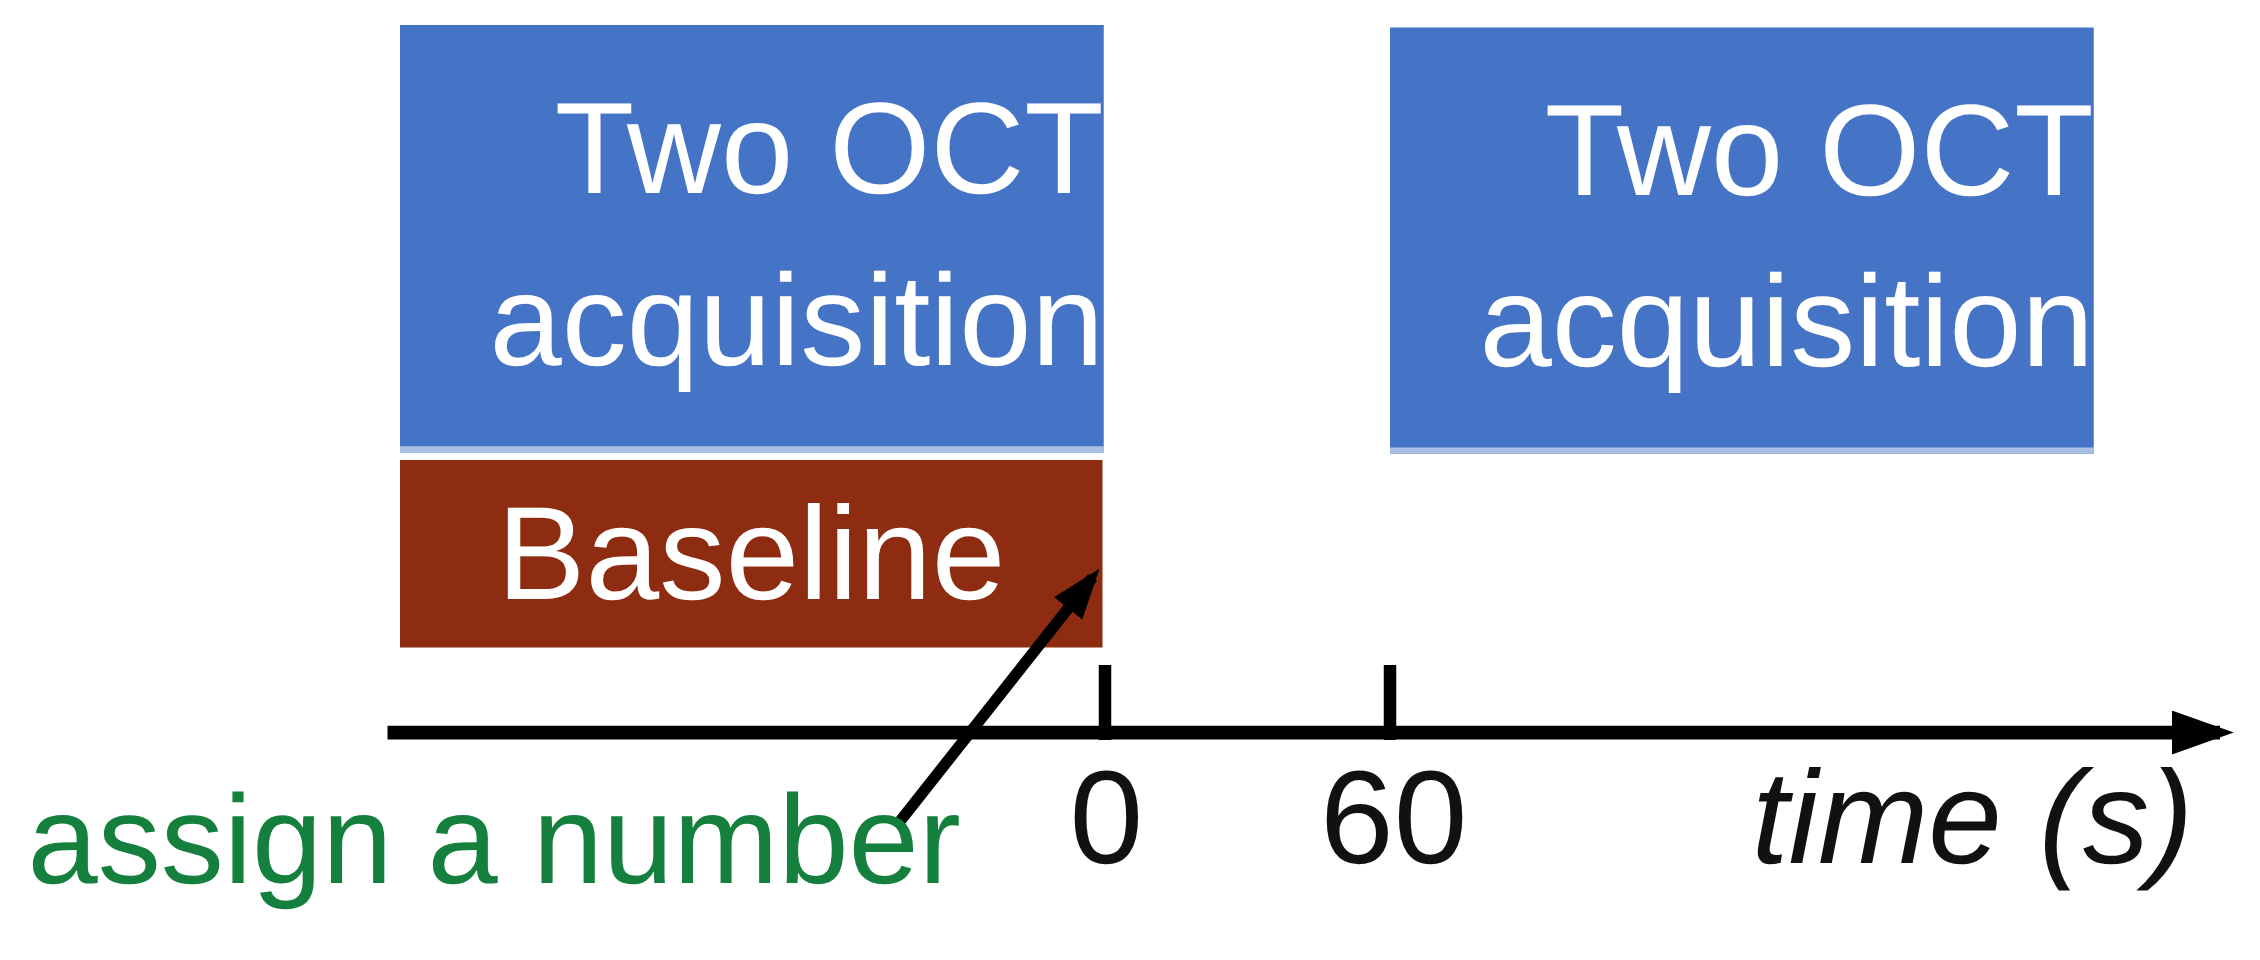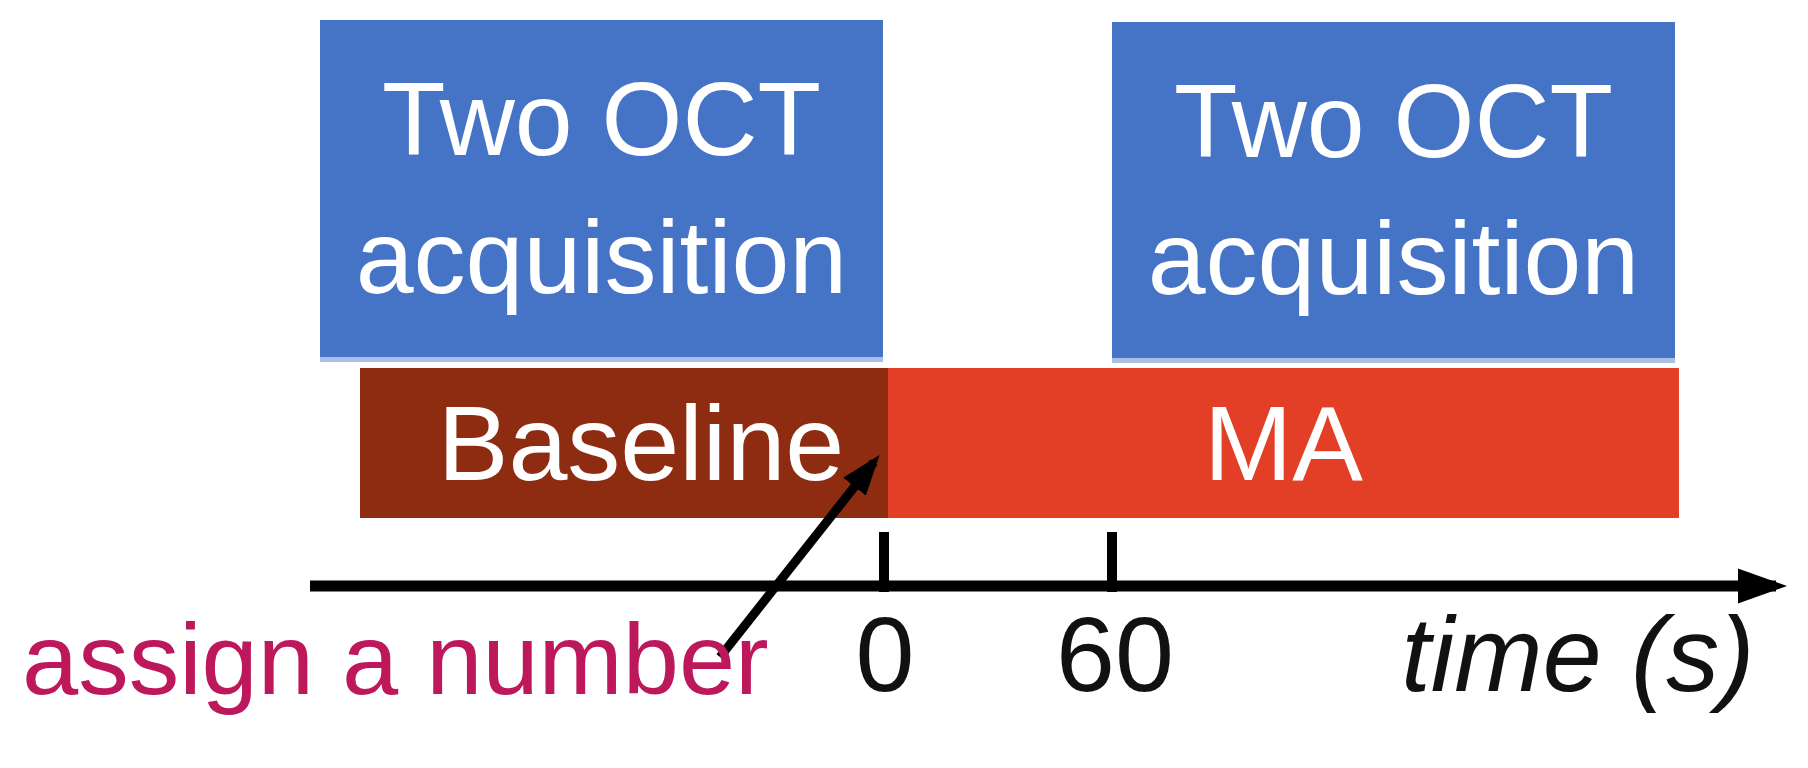--- a/index.html
+++ b/index.html
@@ -18,21 +18,21 @@
   }
 
   
   .oct-box {
     position: absolute;
     background: #4573C6;
     border-bottom: 5px solid #A9BFE4;
     box-sizing: border-box;
     display: flex;
     flex-direction: column;
-    align-items: center;
+    align-items: flex-end;
     justify-content: center;
     color: #ffffff;
     font-size: 104px;
     line-height: 1.32;
     text-align: center;
   }
   .oct-box.box1 { left: 320px; top: 20px;  width: 563px; height: 342px; }
   .oct-box.box2 { left: 1112px; top: 22px; width: 563px; height: 341px; }
   .oct-box .line { display: block; }
 
@@ -41,21 +41,21 @@
     position: absolute;
     top: 368px;
     height: 150px;
     display: flex;
     align-items: center;
     justify-content: center;
     color: #ffffff;
     font-size: 106px;
     line-height: 1;
   }
-  .phase.baseline { left: 320px; width: 562px; background: #8E2C12; margin-left: 40px; }
+  .phase.baseline { left: 320px; width: 562px; background: #8E2C12; }
   .phase.ma       { left: 888px; width: 791px; background: #E33E26; }
 
   
   svg.overlay {
     position: absolute;
     left: 0; top: 0;
     width: 1808px; height: 768px;
     pointer-events: none;
   }
 
@@ -70,22 +70,22 @@
     white-space: nowrap;
   }
   .tick-label.t0  { left: 885px; }
   .tick-label.t30 { left: 1115px; }
   .axis-label     { left: 1578px; font-style: italic; }
 
   
   .annotation {
     position: absolute;
     left: 22px;
-    top: 609px;
-    color: #be185d;
+    top: 622px;
+    color: #15803d;
     font-size: 101px;
     line-height: 1;
     white-space: nowrap;
   }
 </style>
 </head>
 <body>
 
 <div class="canvas">
 
@@ -94,23 +94,20 @@
     <span class="line">acquisition</span>
   </div>
 
   <div class="oct-box box2">
     <span class="line">Two OCT</span>
     <span class="line">acquisition</span>
   </div>
 
   <div class="phase baseline">
     <span>Baseline</span>
-  </div>
-  <div class="phase ma">
-    <span>MA</span>
   </div>
 
   <svg class="overlay" viewBox="0 0 1808 768" aria-hidden="true">
     <defs>
       <marker id="arrowhead" viewBox="0 0 4.5 3.2" markerWidth="4.5" markerHeight="3.2" refX="3.5" refY="1.6" orient="auto" markerUnits="strokeWidth">
         <path d="M0,0 L4.5,1.6 L0,3.2 Z" fill="#000000"></path>
       </marker>
     </defs>
 
     <line x1="310" y1="586" x2="1776" y2="586" stroke="#000000" stroke-width="11" marker-end="url(#arrowhead)"></line>

